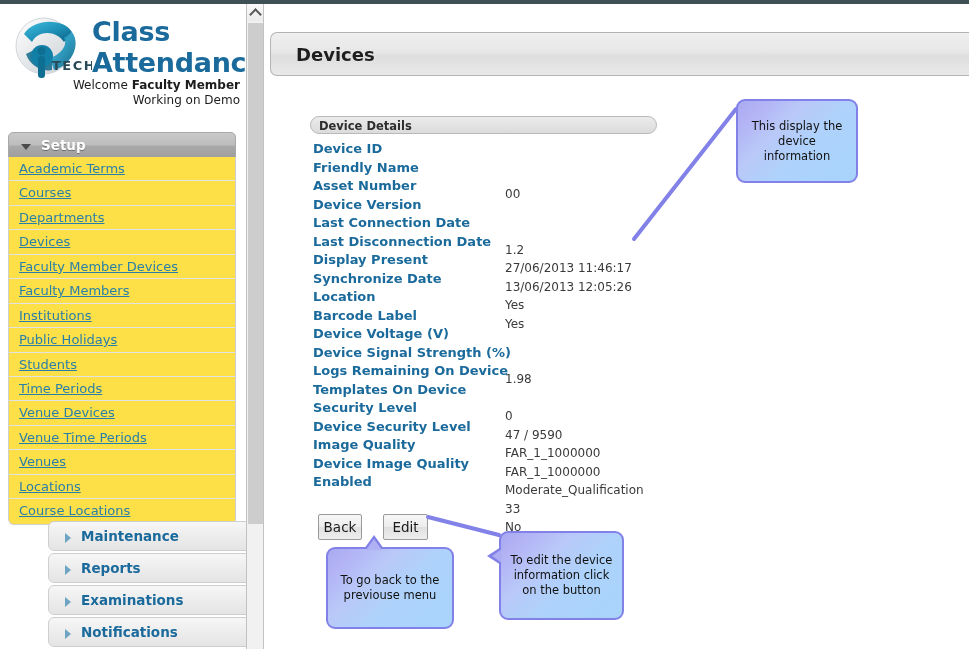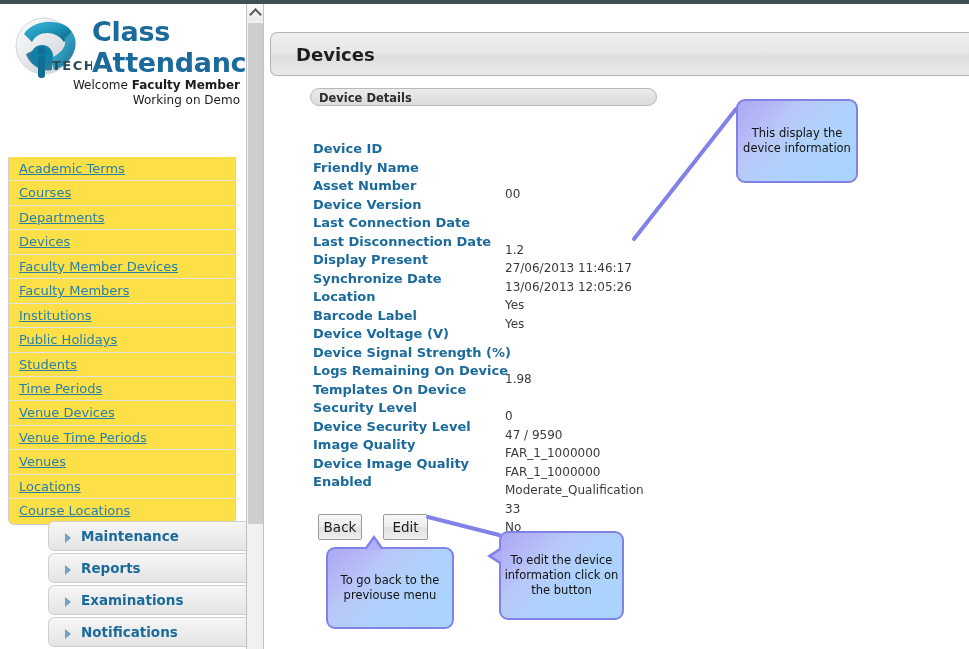--- a/index.html
+++ b/index.html
@@ -170,21 +170,21 @@
     border-radius: 7px 0 0 7px;
     background: linear-gradient(to bottom, #efefef 0%, #e7e7e7 45%, #dedede 55%, #e9e9e9 100%);
   }
   .page-header span {
     position: absolute; left: 25px; top: 11px;
     font-size: 18px;
     font-weight: bold;
     color: #1e1e1e;
   }
   .panel-title {
-    position: absolute; left: 45px; top: 84px;
+    position: absolute; left: 45px; top: 112px;
     width: 347px; height: 18px;
     box-sizing: border-box;
     border: 1px solid #b9b9b9;
     border-radius: 9px;
     background: linear-gradient(to bottom, #ececec 0%, #e3e3e3 50%, #dcdcdc 100%);
   }
   .panel-title span {
     position: absolute; left: 8px; top: 2px;
     font-size: 11.5px;
     font-weight: bold;
@@ -233,21 +233,21 @@
     border: 2px solid #8181e8;
     border-radius: 9px;
     background: linear-gradient(135deg, #a9a9f2 0%, #b3b3f5 14%, #b9c8f8 34%, #aed2fb 58%, #a8d4fc 100%);
     color: #101010;
     font-size: 11.5px;
     line-height: 15px;
     text-align: center;
     display: flex;
     align-items: center;
     justify-content: center;
-    padding: 4px 0;
+    padding: 4px 8px;
   }
   #callout-info  { left: 736px; top: 99px;  width: 122px; height: 84px; }
   #callout-back  { left: 326px; top: 547px; width: 128px; height: 82px; }
   #callout-edit  { left: 499px; top: 531px; width: 125px; height: 89px; text-align: center; }
 
   .tail-up {
     position: absolute;
     left: 36px; top: -14px;
     width: 0; height: 0;
     border-left: 10px solid transparent;
@@ -315,20 +315,24 @@
         <div>Class</div>
         <div>Attendance</div>
       </div>
 
       <div class="brand-sub">
         <div><span>Welcome </span><b>Faculty Member</b></div>
         <div>Working on Demo</div>
       </div>
     </div>
 
+    <div class="acc-header" style="top:128px;">
+      <span class="tri-down"></span>
+      <span>Setup</span>
+    </div>
 
     <div class="menu-list">
       <div class="menu-item"><a>Academic Terms</a></div>
       <div class="menu-item"><a>Courses</a></div>
       <div class="menu-item"><a>Departments</a></div>
       <div class="menu-item"><a>Devices</a></div>
       <div class="menu-item"><a>Faculty Member Devices</a></div>
       <div class="menu-item"><a>Faculty Members</a></div>
       <div class="menu-item"><a>Institutions</a></div>
       <div class="menu-item"><a>Public Holidays</a></div>

